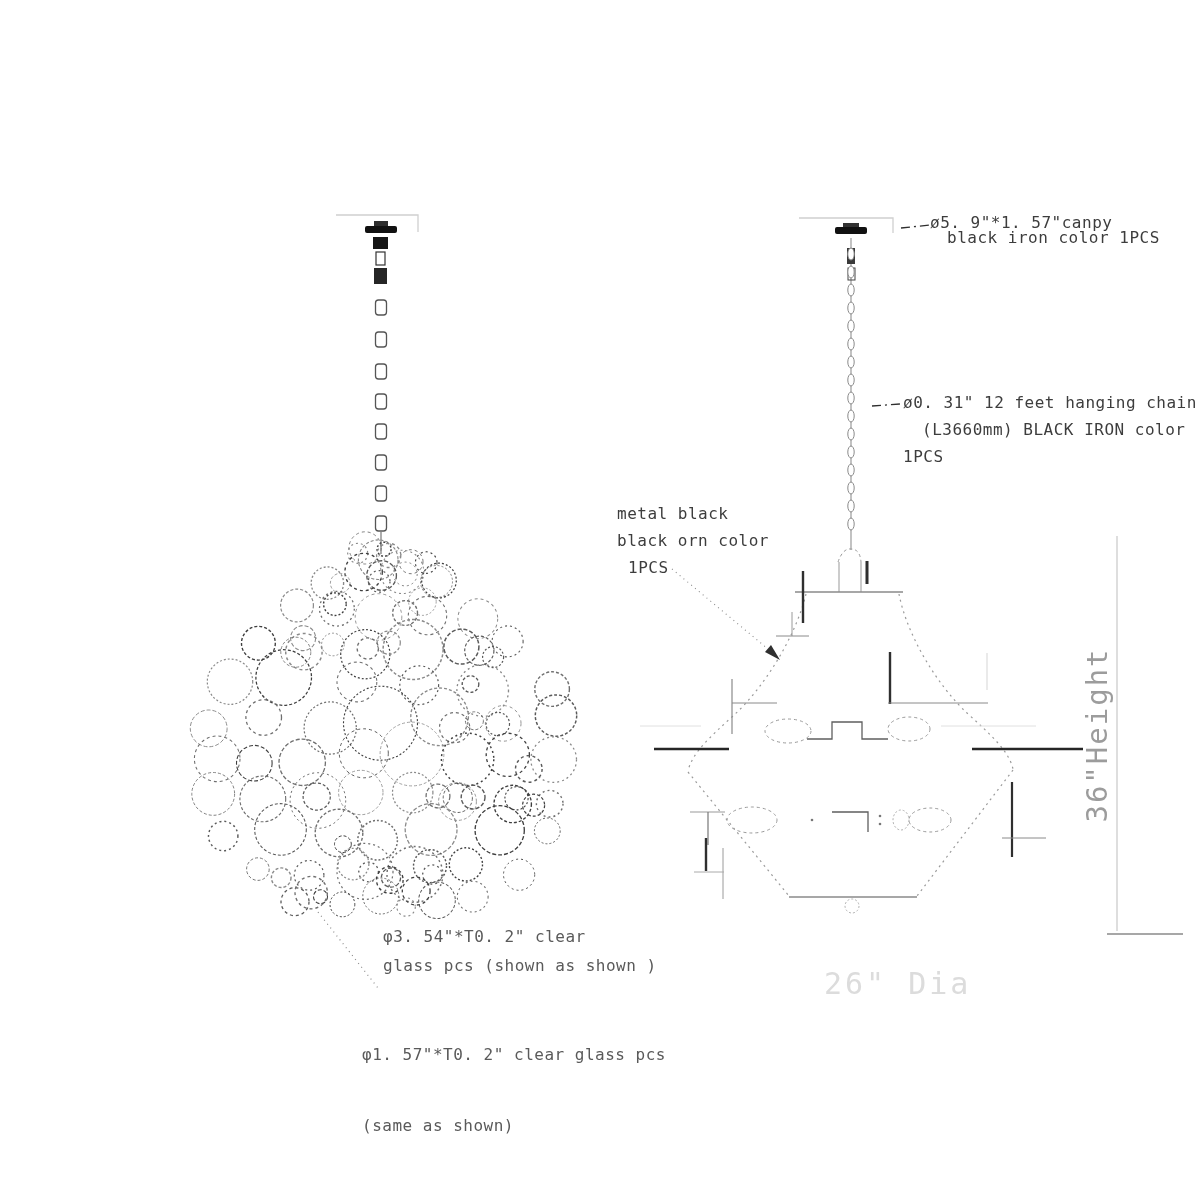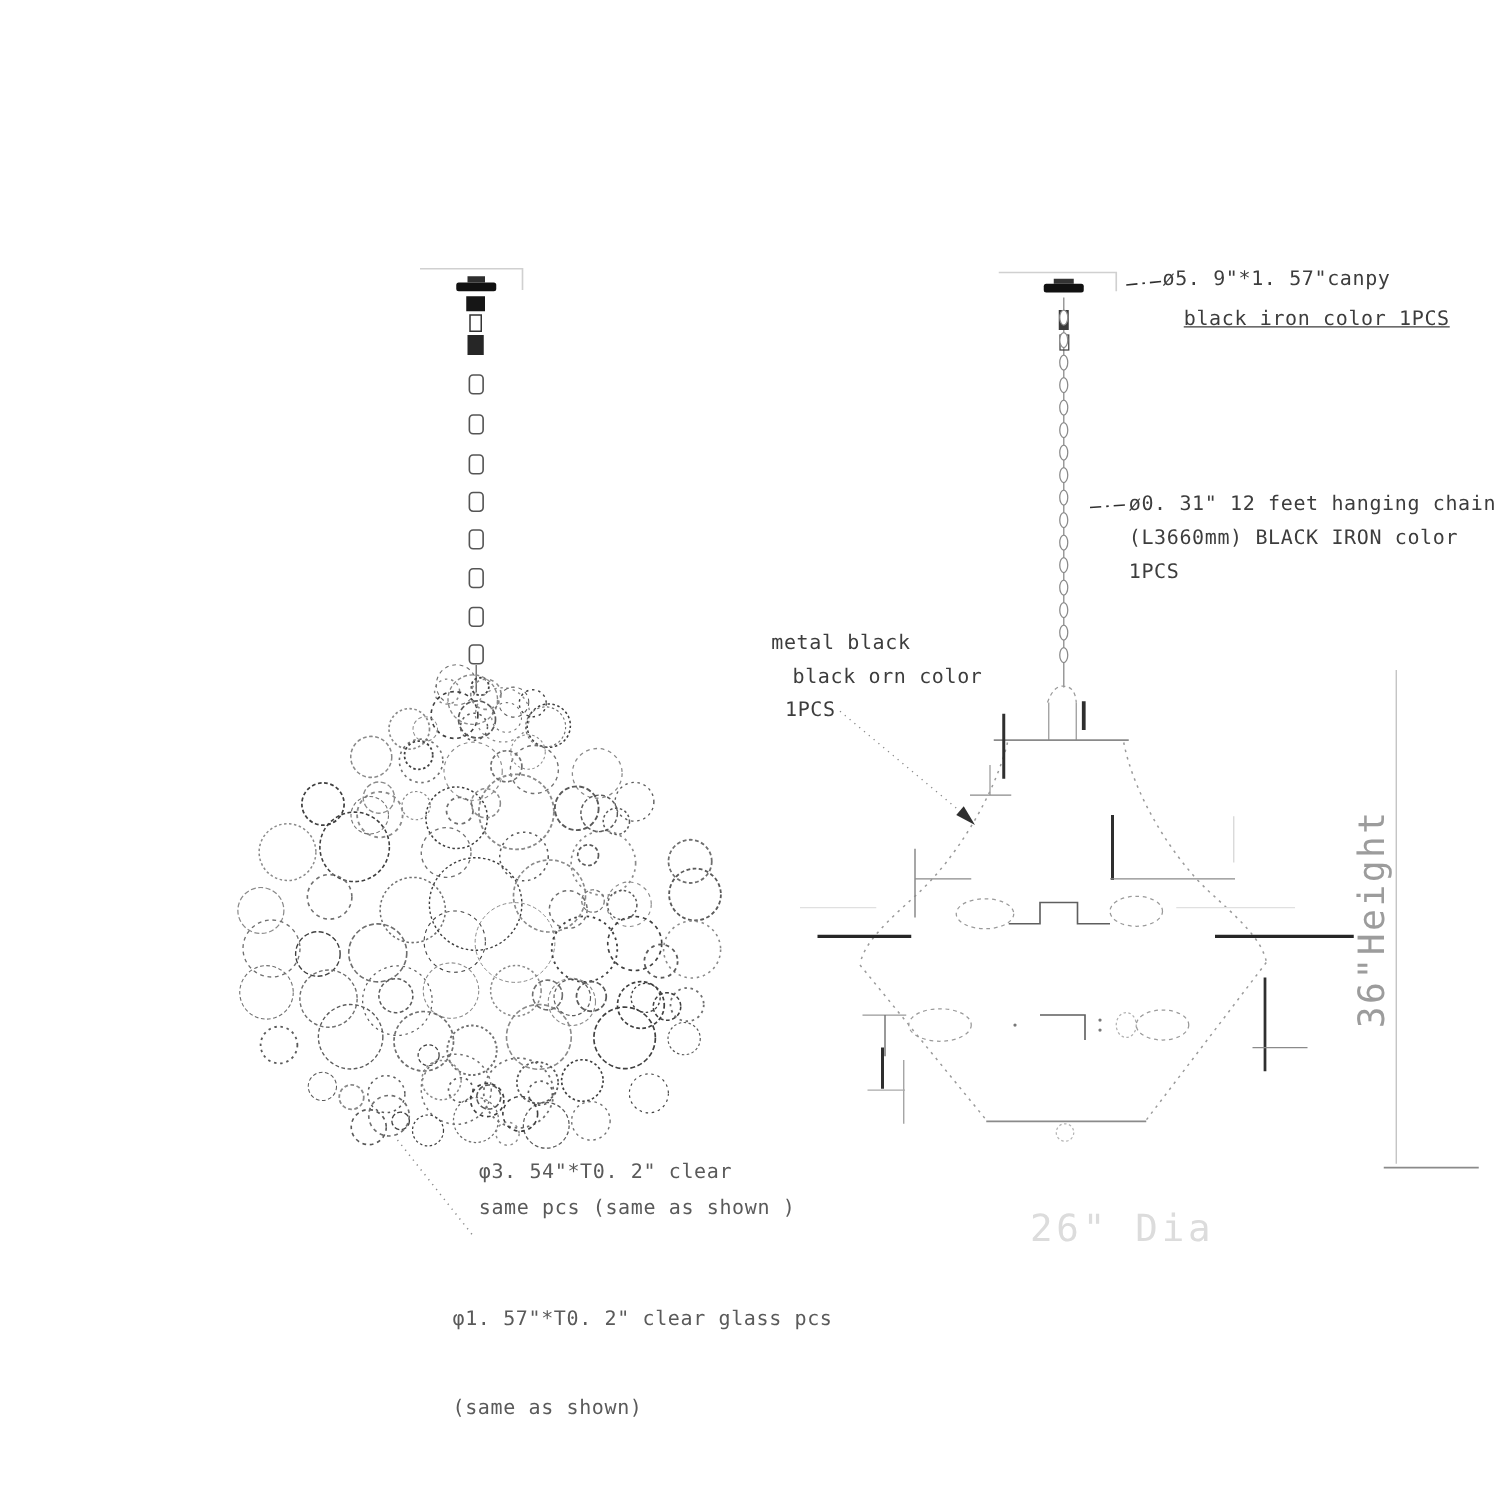--- a/index.html
+++ b/index.html
@@ -258,31 +258,31 @@
       <line x1="1107" y1="934" x2="1183" y2="934" stroke="#8a8a8a" stroke-width="1.4"></line>
 
       <line x1="901" y1="228" x2="931" y2="225" stroke="#2f2f2f" stroke-width="1.3" stroke-dasharray="9 4 2 4"></line>
       <line x1="872" y1="406" x2="900" y2="404" stroke="#2f2f2f" stroke-width="1.3" stroke-dasharray="9 4 2 4"></line>
       <line x1="672" y1="569" x2="774" y2="654" stroke="#8a8a8a" stroke-width="1.1" stroke-dasharray="1 4"></line>
       <polygon points="780,660 765,652 771,645" fill="#2f2f2f"></polygon>
     </g>
   </svg>
 
   <div class="note" style="left:930px;top:213px;">ø5. 9"*1. 57"canpy</div>
-  <div class="note" style="left:947px;top:245px;text-decoration:underline;">black iron color 1PCS</div>
+  <div class="note" style="left:947px;top:228px;">black iron color 1PCS</div>
 
   <div class="note" style="left:903px;top:393px;">ø0. 31" 12 feet hanging chain</div>
-  <div class="note" style="left:903px;top:420px;">(L3660mm) BLACK IRON color</div>
+  <div class="note" style="left:922px;top:420px;">(L3660mm) BLACK IRON color</div>
   <div class="note" style="left:903px;top:447px;">1PCS</div>
 
   <div class="note" style="left:617px;top:504px;">metal black</div>
-  <div class="note" style="left:617px;top:531px;margin-left:17px;">black orn color</div>
+  <div class="note" style="left:617px;top:531px;">black orn color</div>
   <div class="note" style="left:628px;top:558px;">1PCS</div>
 
   <div class="note light" style="left:383px;top:927px;">φ3. 54"*T0. 2" clear</div>
-  <div class="note light" style="left:383px;top:956px;">same pcs (same as shown )</div>
+  <div class="note light" style="left:383px;top:956px;">glass pcs (shown as shown )</div>
 
   <div class="note light" style="left:362px;top:1045px;">φ1. 57"*T0. 2" clear glass pcs</div>
   <div class="note light" style="left:362px;top:1116px;">(same as shown)</div>
 
   <div class="dim-vertical">36"Height</div>
   <div class="dim-dia">26" Dia</div>
 </div>
 
 </body></html>

